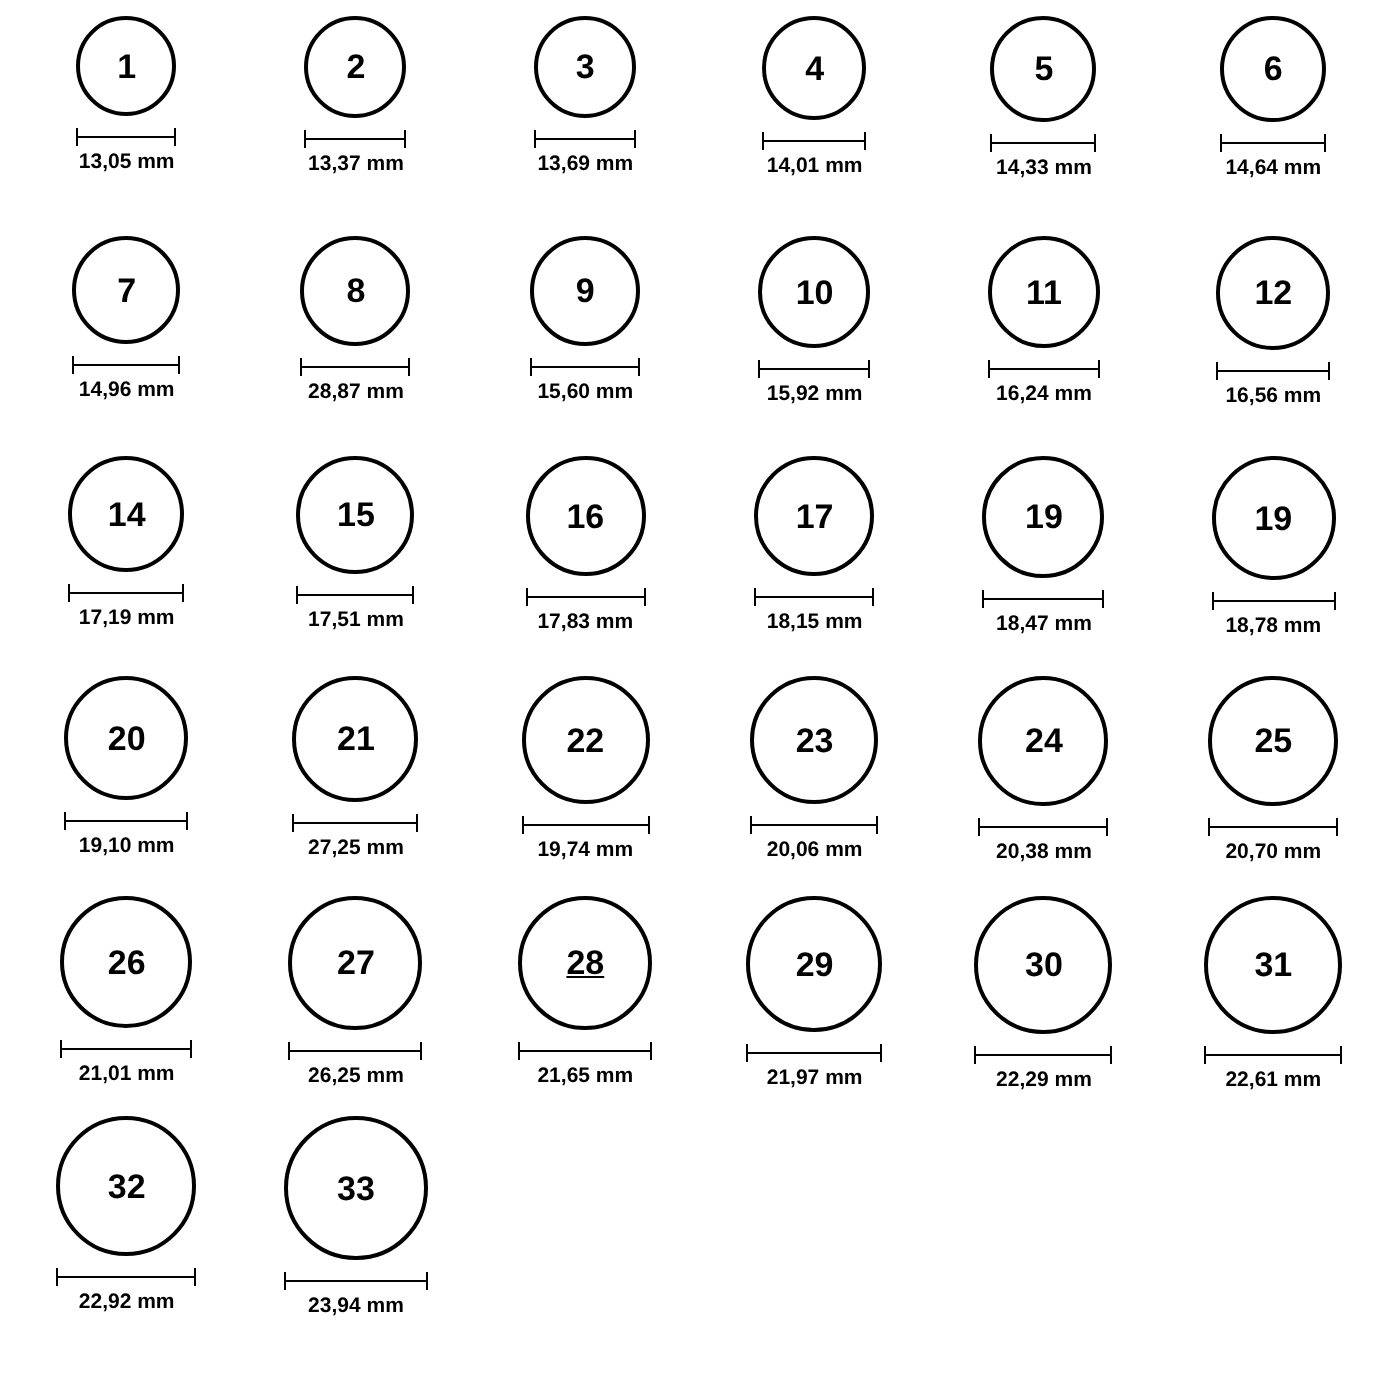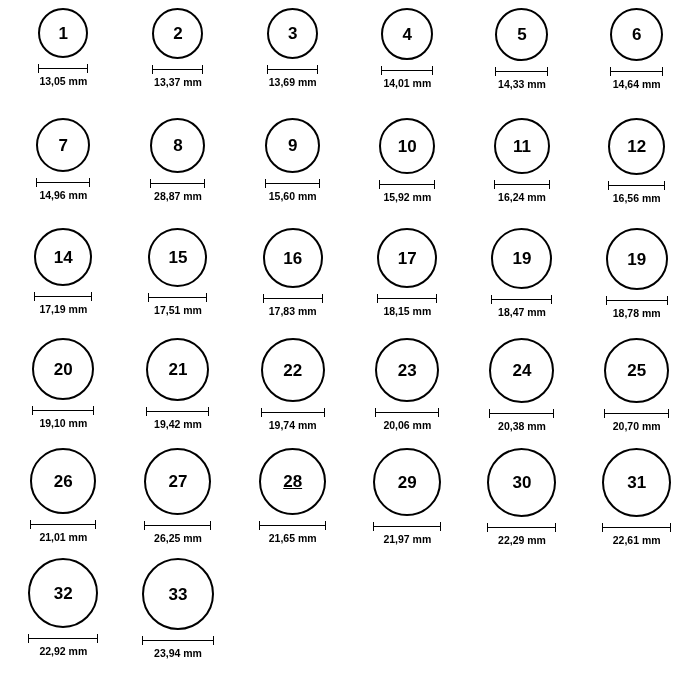--- a/index.html
+++ b/index.html
@@ -343,21 +343,21 @@
       <div class="size-cell">
         <div class="ring-circle" style="width: 63px; height: 63px;">
           <span class="ring-number">21</span>
         </div>
         <div class="measure">
           <div class="caliper" style="width: 63px;">
             <div class="bar"></div>
             <div class="tick left"></div>
             <div class="tick right"></div>
           </div>
-          <div class="mm-label">19,42 mm</div>
+          <div class="mm-label">27,25 mm</div>
         </div>
       </div>
       <div class="size-cell">
         <div class="ring-circle" style="width: 64px; height: 64px; align-items: center;">
           <span class="ring-number">22</span>
         </div>
         <div class="measure">
           <div class="caliper" style="width: 64px;">
             <div class="bar"></div>
             <div class="tick left"></div>

